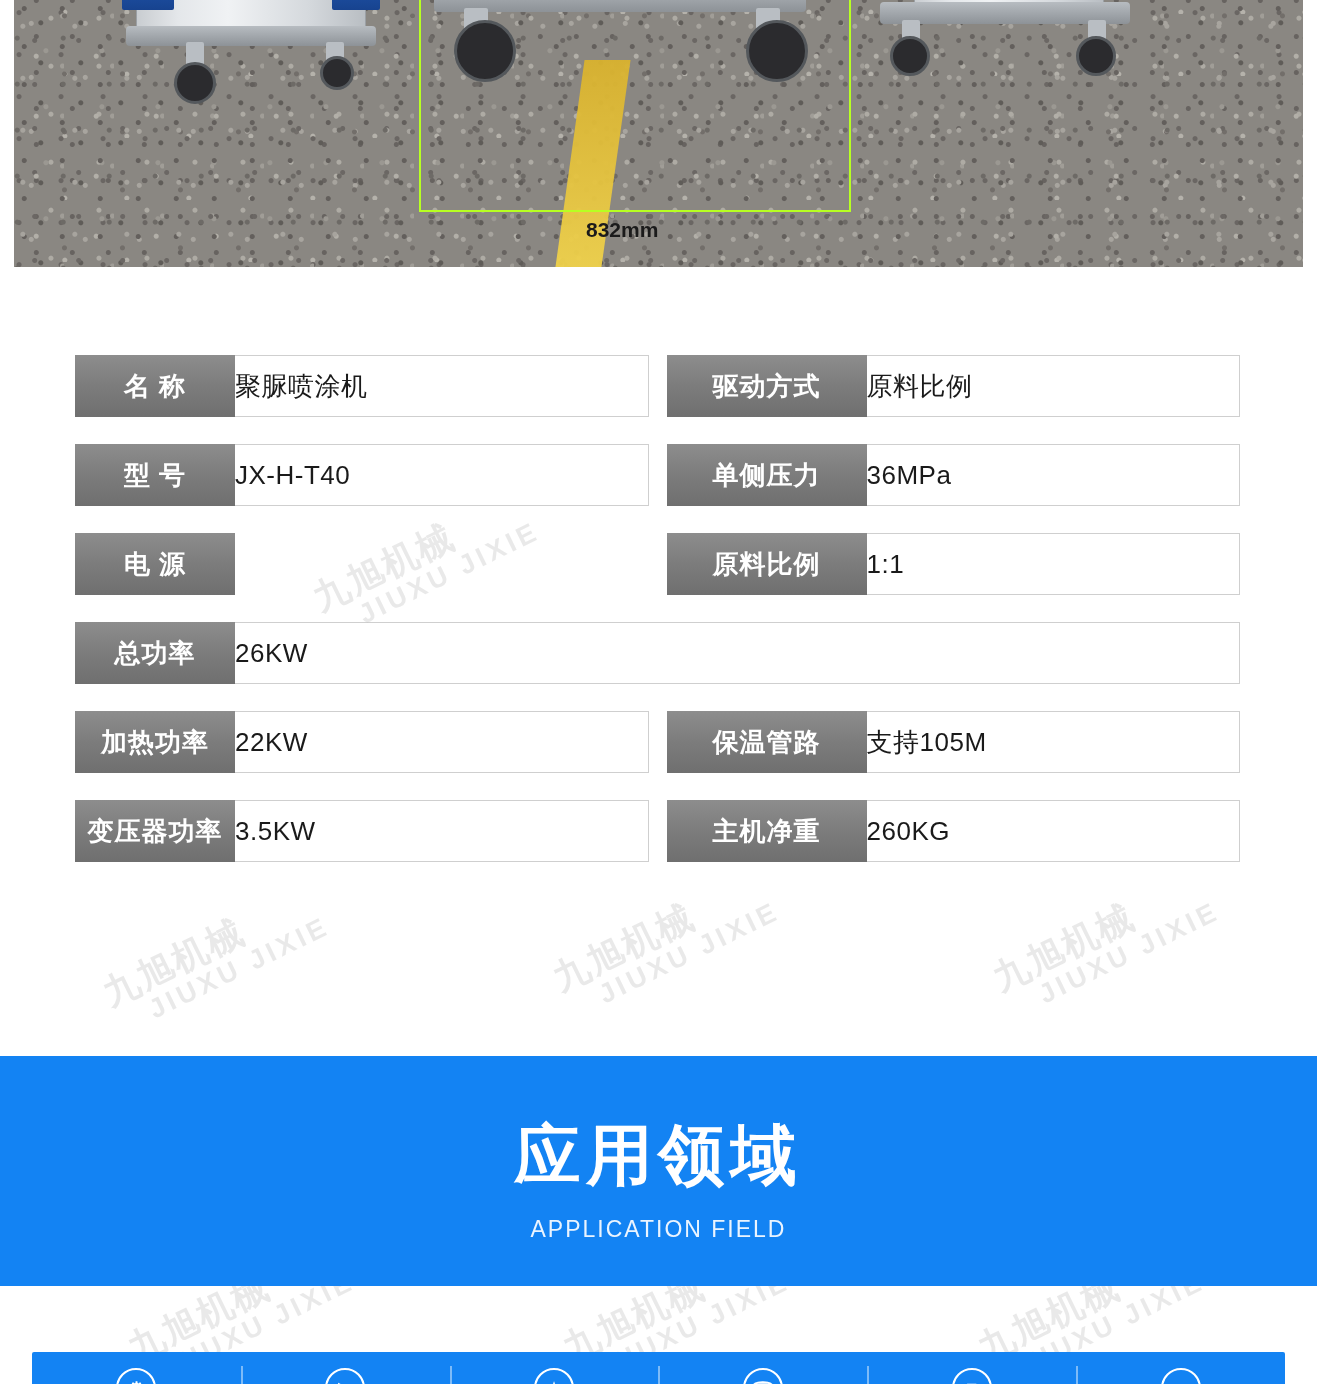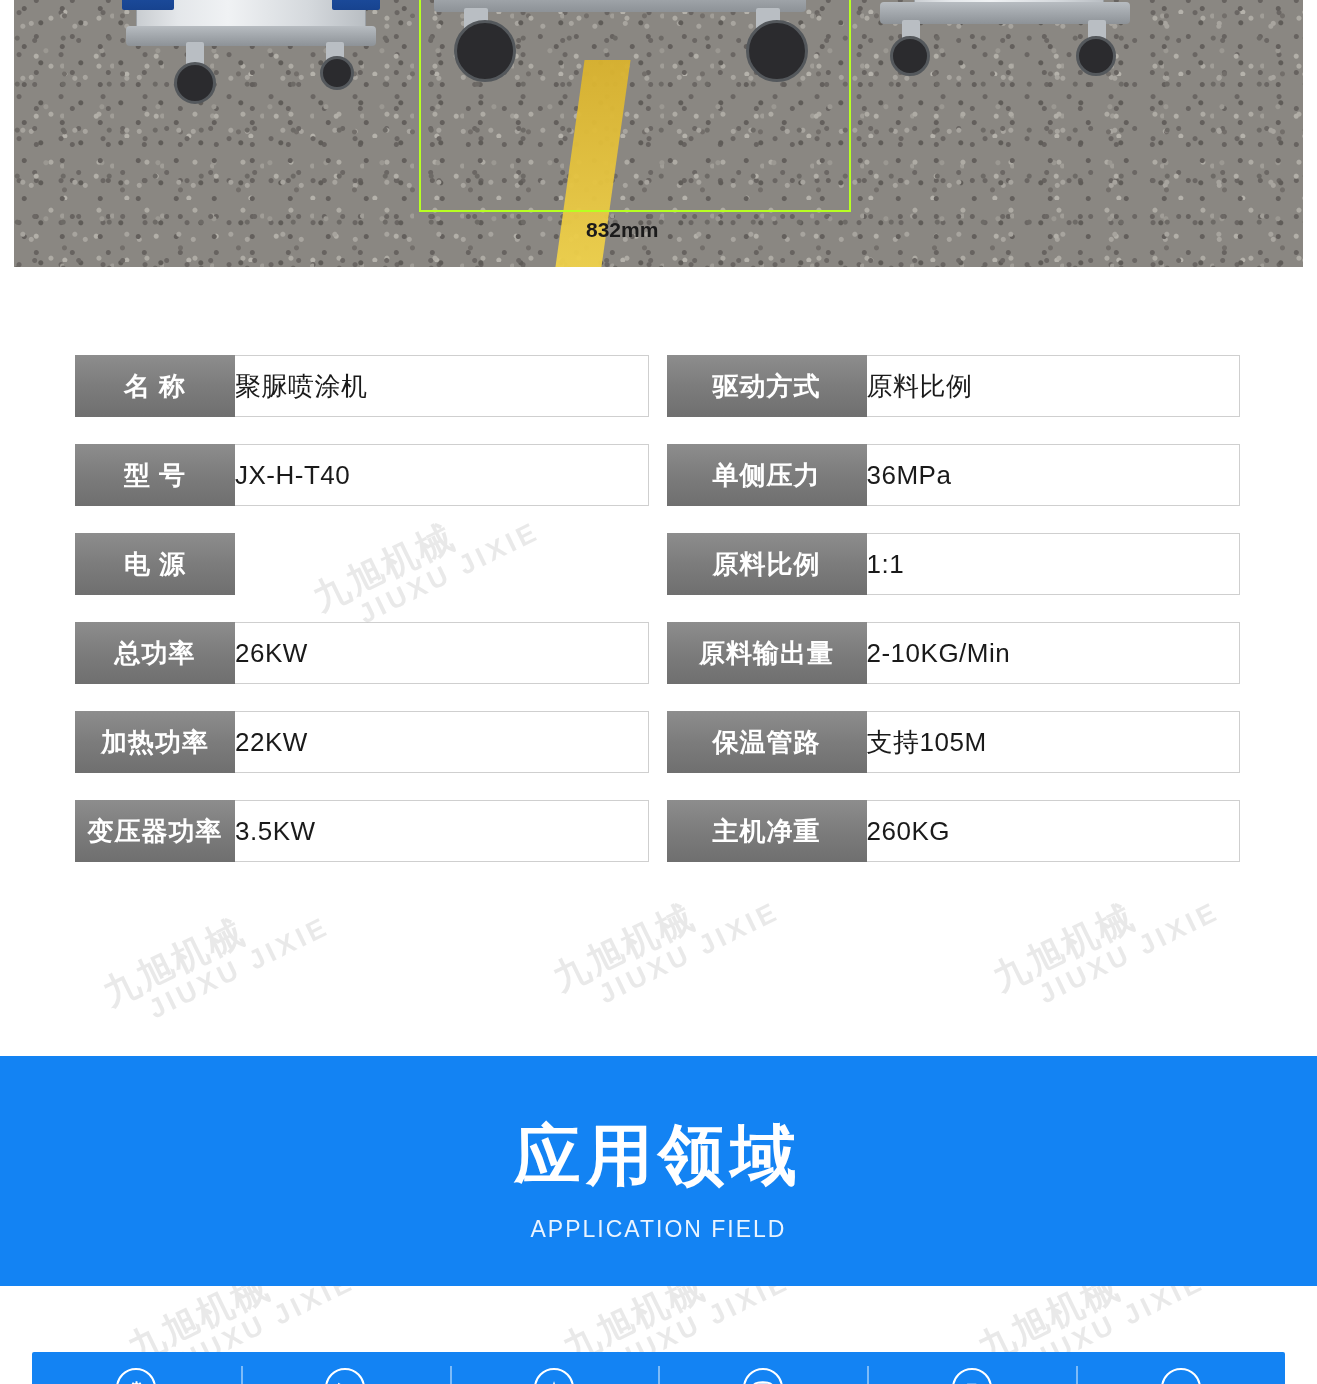--- a/index.html
+++ b/index.html
@@ -291,24 +291,20 @@
       <div class="spec-key">原料比例</div>
       <div class="spec-val">1:1</div>
     </div>
   </div>
 
   <div class="spec-row">
     <div class="spec-cell">
       <div class="spec-key">总功率</div>
       <div class="spec-val">26KW</div>
     </div>
-    <div class="spec-cell right">
-      <div class="spec-key">原料输出量</div>
-      <div class="spec-val">2-10KG/Min</div>
-    </div>
   </div>
 
   <div class="spec-row">
     <div class="spec-cell">
       <div class="spec-key">加热功率</div>
       <div class="spec-val">22KW</div>
     </div>
     <div class="spec-cell right">
       <div class="spec-key">保温管路</div>
       <div class="spec-val">支持105M</div>

